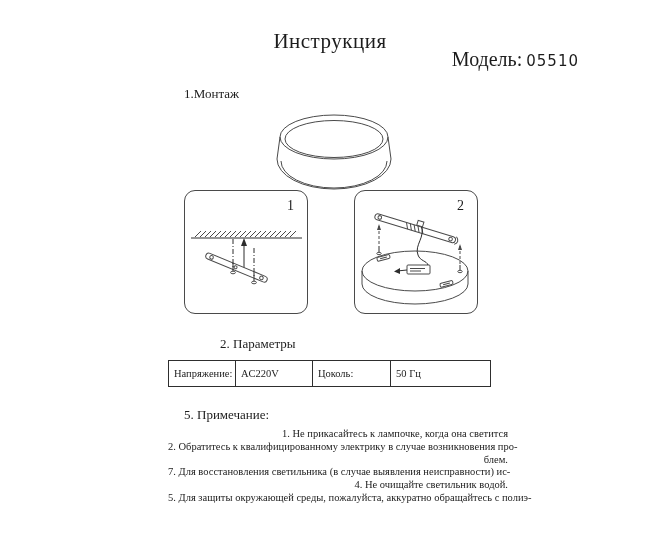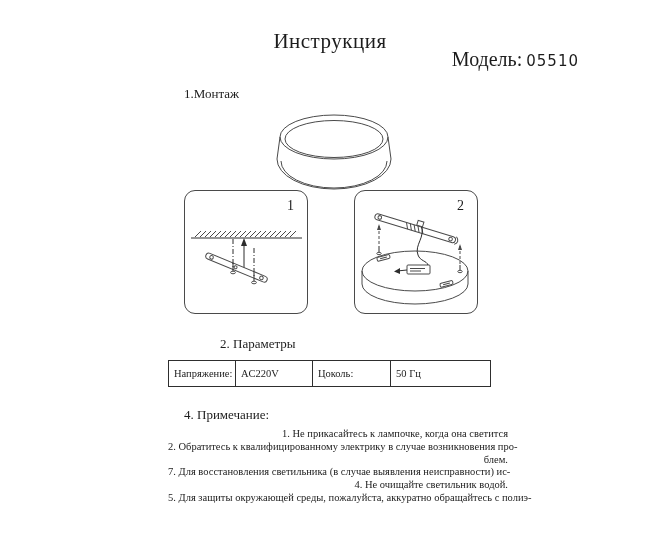--- a/index.html
+++ b/index.html
@@ -151,21 +151,21 @@
   <tbody>
     <tr>
       <td>Напряжение:</td>
       <td>AC220V</td>
       <td>Цоколь:</td>
       <td>50 Гц</td>
     </tr>
   </tbody>
 </table>
 
-<div class="h-sec h-notes">4. Примечание:</div>
+<div class="h-sec h-notes">5. Примечание:</div>
 
 <div class="notes">
   <div>1. Не прикасайтесь к лампочке, когда она светится</div>
   <div>2. Обратитесь к квалифицированному электрику в случае возникновения про-</div>
   <div>блем.</div>
   <div>7. Для восстановления светильника (в случае  выявления неисправности) ис-</div>
   <div>4. Не очищайте  светильник водой.</div>
   <div>5. Для защиты окружающей среды, пожалуйста, аккуратно обращайтесь с полиэ-</div>
 </div>
 

